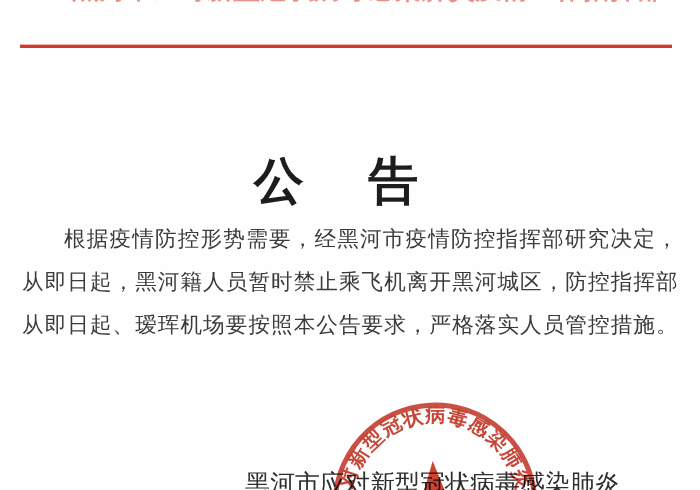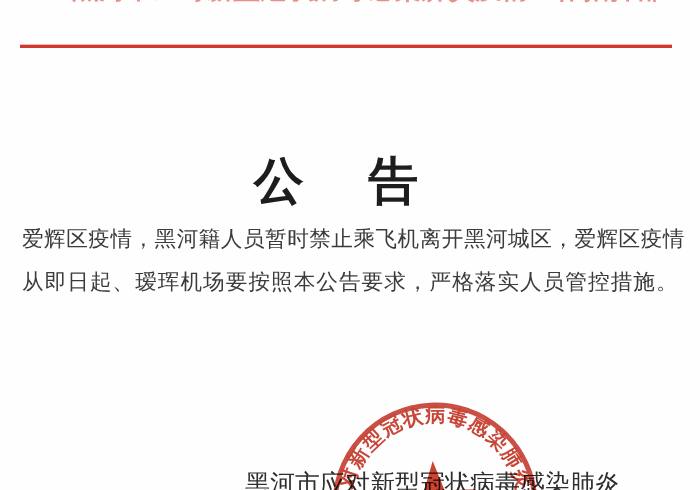--- a/index.html
+++ b/index.html
@@ -118,21 +118,22 @@
 
   <div class="letterhead-clip">
     <div class="letterhead-text">黑河市应对新型冠状病毒感染肺炎疫情工作指挥部</div>
   </div>
 
   <div class="red-rule"></div>
 
   <div class="doc-title">公 告</div>
 
   <div class="doc-body">
-    <div class="bline">爱辉区疫情，黑河籍人员暂时禁止乘飞机离开黑河城区，爱辉区疫情</div>
+    <div class="bline indent">根据疫情防控形势需要，经黑河市疫情防控指挥部研究决定，</div>
+    <div class="bline">从即日起，黑河籍人员暂时禁止乘飞机离开黑河城区，防控指挥部</div>
     <div class="bline">从即日起、瑷珲机场要按照本公告要求，严格落实人员管控措施。</div>
   </div>
 
   <div class="signature">黑河市应对新型冠状病毒感染肺炎</div>
 
   <svg class="seal" viewBox="-110 -110 220 220">
     <g transform="rotate(-3)">
       <circle cx="0" cy="0" r="100" fill="none" stroke="#c8453a" stroke-width="5"></circle>
       <path id="sealArc" d="M -82.72 -14.59 A 84 84 0 0 1 82.72 14.59" fill="none"></path>
       <text font-size="20" letter-spacing="1.2" fill="#c53c2c">

